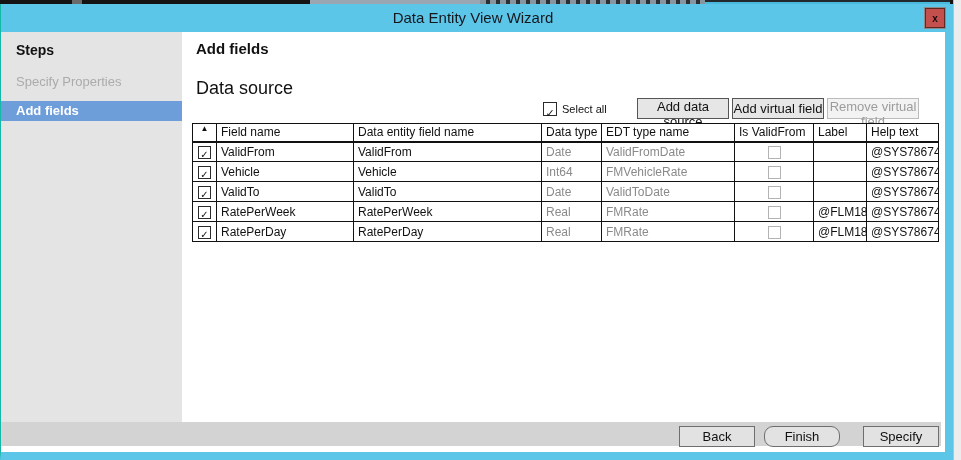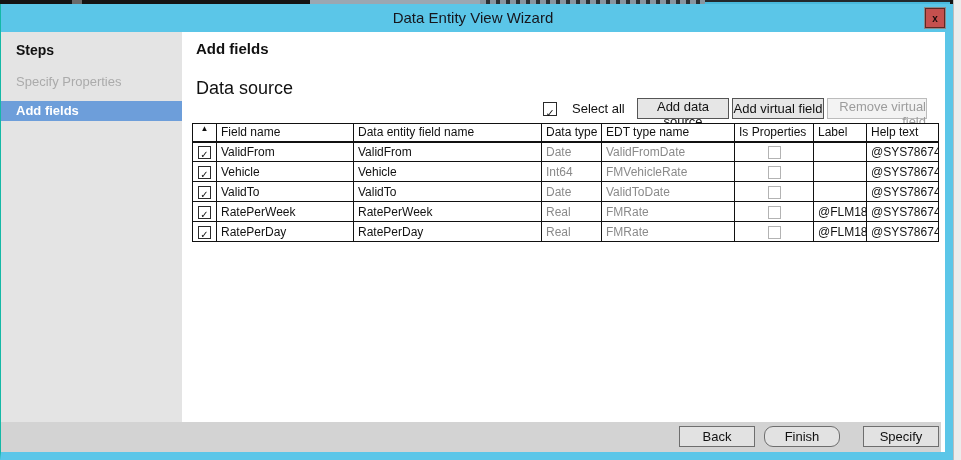--- a/index.html
+++ b/index.html
@@ -44,45 +44,45 @@
   .combo-text { position:absolute; left:6px; top:0; line-height:21px; font-size:13px; color:#111; }
   .combo-arrow { position:absolute; right:1px; top:1px; width:20px; height:19px; border:1px solid #707070;
                  background:#fdfdfd; text-align:center; }
   .combo-arrow span { font-size:8px; color:#222; line-height:17px; display:inline-block; }
 
   .selectall { position:absolute; left:361px; top:67px; height:18px; }
   .cb { display:inline-block; width:14px; height:14px; background:#fff; border:1px solid #2a2a2a;
         text-align:center; vertical-align:middle; }
   .cb span { font-size:11px; font-weight:bold; color:#111; line-height:12px; display:inline-block; }
   .cb.empty { border-color:#b3b3b3; }
-  .selectall-label { font-size:13px; color:#111; margin-left:15px; vertical-align:middle; }
+  .selectall-label { font-size:11px; color:#111; margin-left:5px; vertical-align:middle; }
 
   .tool-btn { position:absolute; top:66px; height:21px; font-size:13px; color:#111;
               background:#e6e6e6; border:1px solid #555; font-family:inherit; }
   .tool-btn.b1 { left:455px; width:92px; }
   .tool-btn.b2 { left:550px; width:92px; }
-  .tool-btn.b3 { left:645px; width:100px; background:#f3f3f3; border-color:#bcbcbc; color:#9c9c9c;text-align:right; }
+  .tool-btn.b3 { left:645px; width:92px; background:#f3f3f3; border-color:#bcbcbc; color:#9c9c9c; }
 
   
   table.grid { position:absolute; left:10px; top:91px; width:746px; border-collapse:collapse;
                table-layout:fixed; font-size:12px; color:#111; background:#fff; }
   .grid th, .grid td { border:1px solid #111; padding:0 4px; height:20px; overflow:hidden;
                        white-space:nowrap; text-align:left; font-weight:normal; }
   .grid thead th { height:18px; border-bottom:2px solid #111; }
   .grid col.c0 { width:24px; } .grid col.c1 { width:137px; } .grid col.c2 { width:188px; }
   .grid col.c3 { width:60px; } .grid col.c4 { width:133px; } .grid col.c5 { width:79px; }
   .grid col.c6 { width:53px; } .grid col.c7 { width:72px; }
   .grid .center { text-align:center; padding:0; }
   .grid .gray { color:#8a8a8a; }
   .grid th.sortcol { text-align:center; padding:0; font-size:8px; vertical-align:top; line-height:9px; }
   .grid .cb.sm { width:13px; height:13px; }
   .grid .cb.sm span { line-height:11px; font-size:10px; }
 
   
-  .footer { position:absolute; left:0; top:390px; width:940px; height:30px; background:#d3d3d3; }
+  .footer { position:absolute; left:0; top:390px; width:940px; height:24px; background:#d3d3d3; }
   .footer button { position:absolute; top:4px; width:76px; height:21px; font-size:13px; color:#111;
                    background:#e2e2e2; border:1px solid #6e6e6e; font-family:inherit; }
   .footer .back   { left:678px; }
   .footer .finish { left:763px;border-radius:9px; }
   .footer .cancel { left:862px; }
 </style>
 </head>
 <body>
 
 <div class="page">
@@ -134,21 +134,21 @@
               <col class="c6">
               <col class="c7">
           </colgroup>
           <thead>
             <tr>
               <th class="sortcol"><span>▲</span></th>
               <th>Field name</th>
               <th>Data entity field name</th>
               <th>Data type</th>
               <th>EDT type name</th>
-              <th>Is Properties</th>
+              <th>Is ValidFrom</th>
               <th>Label</th>
               <th>Help text</th>
             </tr>
           </thead>
           <tbody>
               <tr>
                 <td class="center"><span class="cb sm checked"><span>✓</span></span></td>
                 <td>ValidFrom</td>
                 <td>ValidFrom</td>
                 <td class="gray">Date</td>

